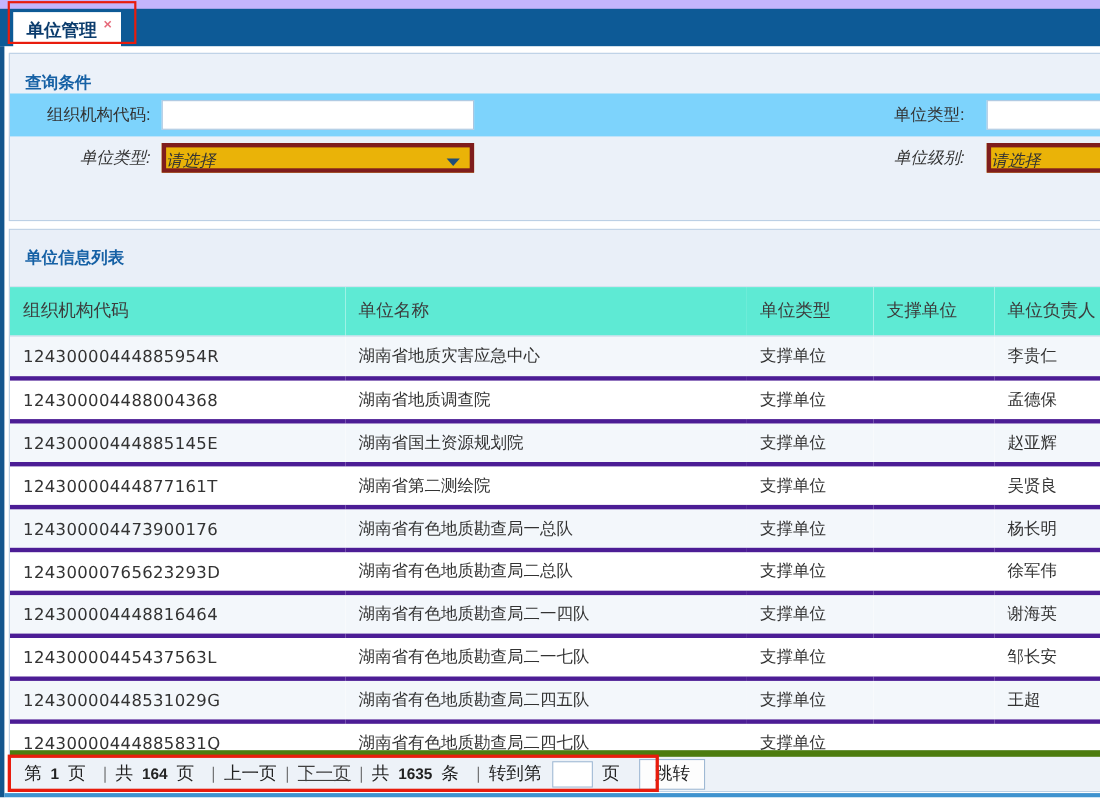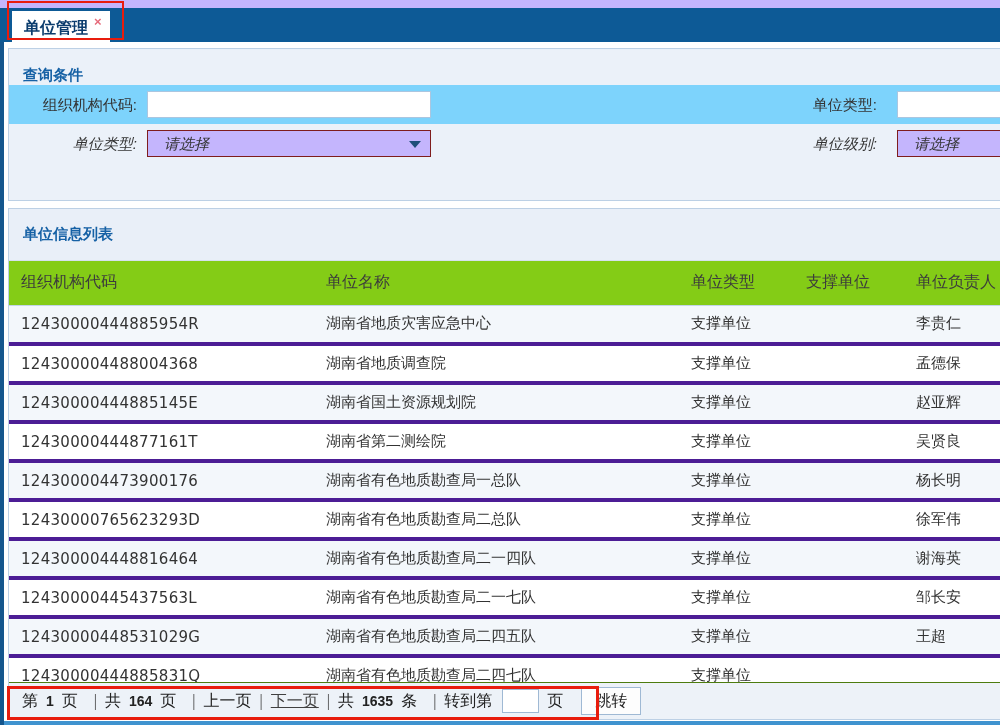--- a/index.html
+++ b/index.html
@@ -62,50 +62,50 @@
   .qinput {
     position:absolute; top:6px; height:27px;
     border:1px solid #abc6e0; background:#fff;
     font-size:15px; padding:0 6px; color:#333;
     font-family:"Liberation Sans","DejaVu Sans",sans-serif;
   }
   .in-left  { left:138px; width:284px; }
   .in-right { left:888px; width:140px; }
   .qselect {
     position:absolute; top:6px; height:27px;
-    border:1px solid #7f1d1d; background:#c4b5fd;
-    font-size:15px; line-height:25px; padding-left:16px; color:#333;
+    border:4px solid #7f1d1d; background:#eab308;
+    font-size:15px; line-height:25px; padding-left:0; color:#333;
     cursor:pointer;
   }
   .qselect .arrow {
     position:absolute; right:9px; top:10px; width:0; height:0;
     border-left:6px solid transparent; border-right:6px solid transparent;
     border-top:7px solid #1f4e79;
   }
 
   
   table { width:100%; border-collapse:collapse; table-layout:fixed; }
   th, td {
     text-align:left; padding-left:12px; overflow:hidden; white-space:nowrap;
   }
-  thead tr { height:44px; background:#84cc16; }
+  thead tr { height:44px; background:#5eead4; }
   th {
     font-family:"Liberation Serif","DejaVu Serif",serif;
     font-weight:normal; font-size:16px; color:#3c3c3c;
     border-bottom:1px solid #c3d5e7;
   }
   tbody tr { height:39px; border-bottom:4px solid #4c1d95; }
   tbody tr.alt { background:#f3f7fb; }
   td { font-size:15px; color:#333; }
   td.code { font-family:"DejaVu Sans",sans-serif; letter-spacing:.3px; }
 
   
   .pagebar {
     position:absolute; left:0; right:0; bottom:0; height:37px;
-    background:#edf2f8; border-top:1px solid #4d7c0f;
+    background:#edf2f8; border-top:6px solid #4d7c0f;
     display:flex; align-items:center; padding-left:13px;
     font-family:"Liberation Serif","DejaVu Serif",serif;
     font-size:16px; color:#222;
   }
   .pagebar span { margin-right:8px; }
   .pagebar .num { font-weight:bold; font-family:"Liberation Sans",sans-serif; font-size:14px; }
   .pgroup { margin-right:8px; }
   .sep { color:#444; }
   .link-next {
     color:#404040; text-decoration:underline; cursor:pointer;

